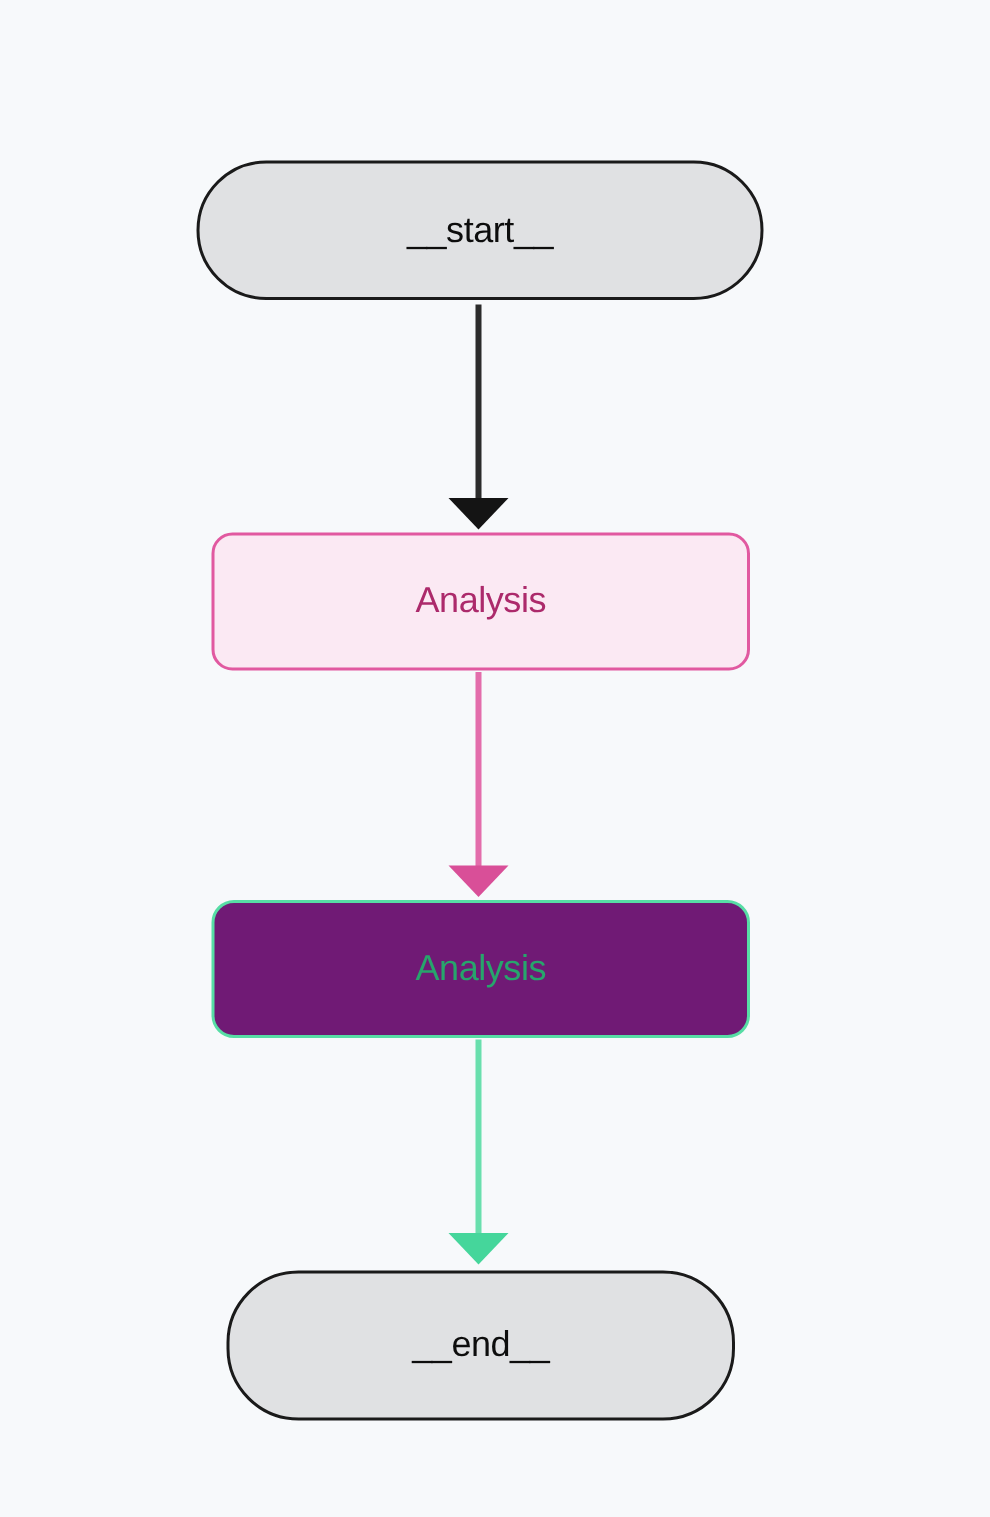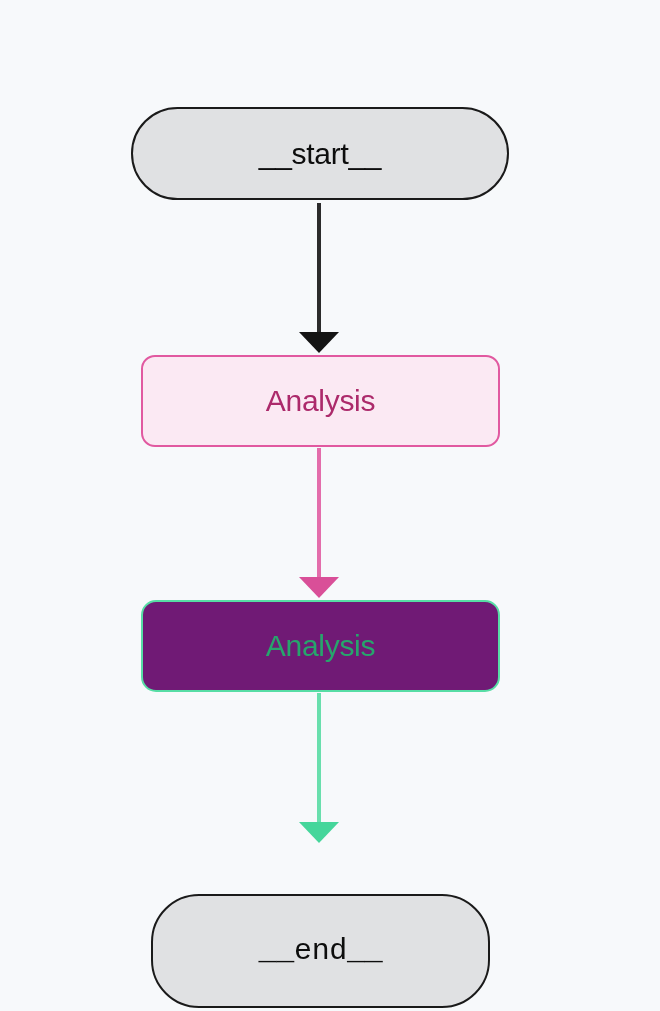--- a/index.html
+++ b/index.html
@@ -13,33 +13,33 @@
     width: 660px;
     height: 1011px;
     overflow: hidden;
   }
   .node {
     position: absolute;
     box-sizing: border-box;
     display: flex;
     align-items: center;
     justify-content: center;
-    font-size: 30px;
+    font-size: 24px;
     font-weight: 500;
     letter-spacing: -0.3px;
     border-style: solid;
     border-width: 2.5px;
   }
   .stadium { border-radius: 48px; }
   .rounded { border-radius: 14px; }
 
   #node-start    { left: 131px; top: 107px; width: 378px; height: 93px; }
   #node-research { left: 141px; top: 355px; width: 359px; height: 92px; }
   #node-analysis { left: 141px; top: 600px; width: 359px; height: 92px; }
-  #node-end      { left: 151px; top: 894px; width: 339px; height: 114px; font-family: Liberation Mono, monospace; }
+  #node-end      { left: 151px; top: 847px; width: 339px; height: 100px; }
 
   .edge-shaft {
     position: absolute;
     width: 4px;
   }
   #edge1-shaft { left: 317px; top: 203px; height: 131px; width: 3.5px; }
   #edge2-shaft { left: 317px; top: 448px; height: 131px; }
   #edge3-shaft { left: 317px; top: 693px; height: 131px; }
 
   .edge-head {

